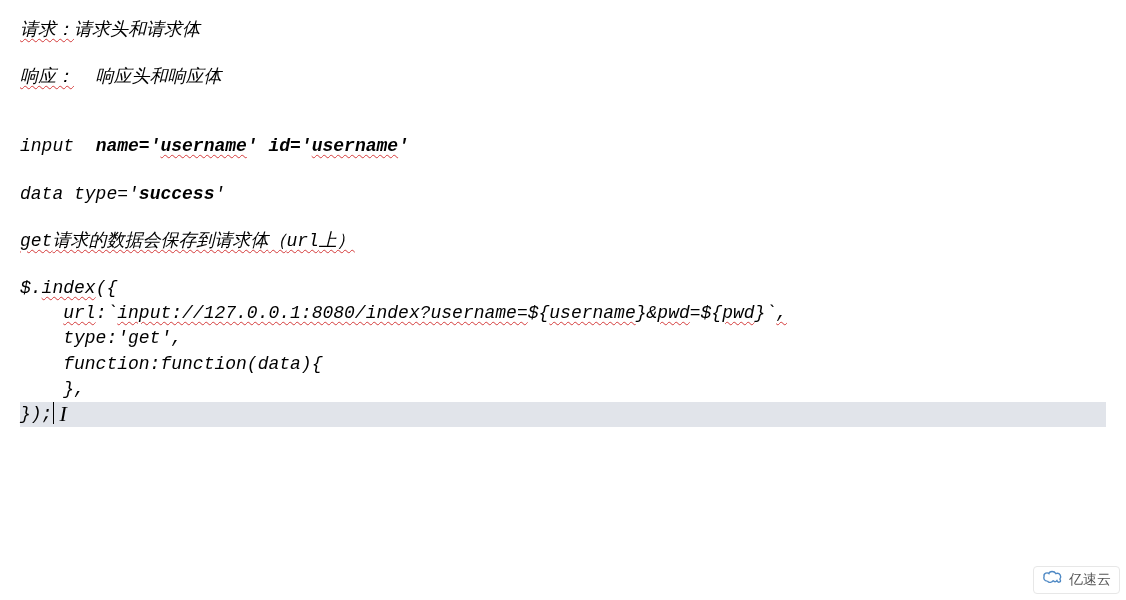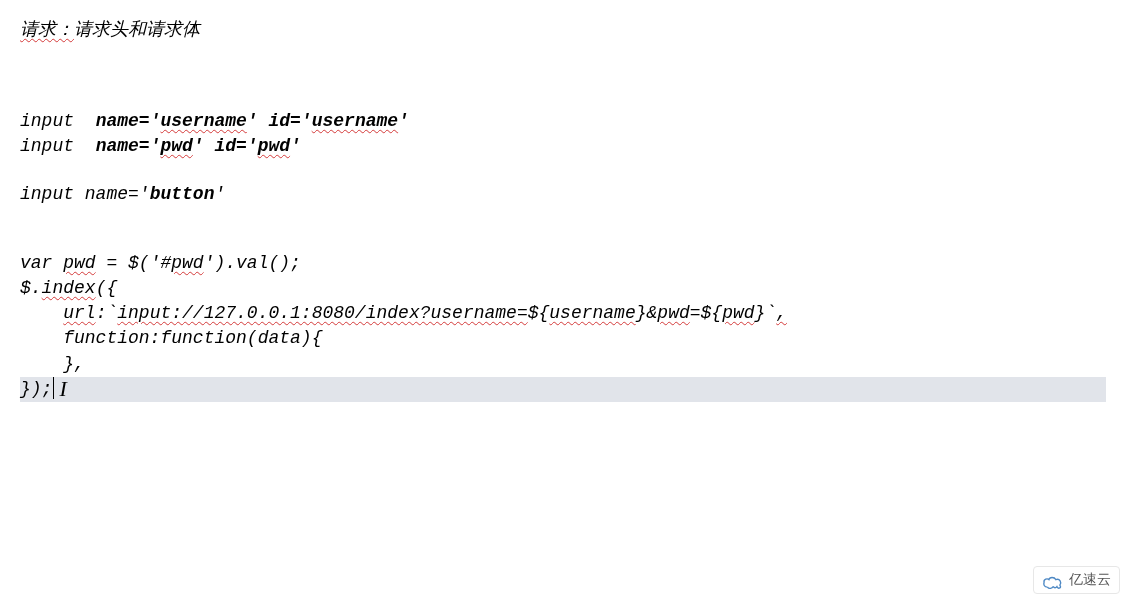--- a/index.html
+++ b/index.html
@@ -50,57 +50,58 @@
     }
     .watermark {
       position: absolute;
       right: 6px;
       bottom: 6px;
       background: #fff;
       border: 1px solid #e7e7e7;
       border-radius: 4px;
       padding: 3px 8px;
       display: flex;
-      align-items: flex-end;
+      align-items: flex-start;
       gap: 5px;
       font-family: "Microsoft YaHei", sans-serif;
       font-size: 14px;
       color: #555;
     }
     .watermark svg { width: 22px; height: 14px; }
     .content { position: relative; font-style: italic; }
   </style>
 </head>
 <body>
 
 <div class="content">
 
   <div class="line"><span class="und">请求：</span><span>请求头和请求体</span></div>
   <div class="sp"></div>
 
+  <div class="line"><span class="und">响应：</span><span>  响</span><span>应头和响应体</span></div>
   <div class="sp"></div>
   <div class="sp"></div>
 
   <div class="line"><span>input  </span><span class="bold"><span>name='</span><span class="und">username</span><span>' id='</span><span class="und">username</span><span>'</span></span></div>
 
-  <div class="line"><span>input  </span><span class="bold"><span>name='</span><span class="und">pwd</span><span>' id='</span><span class="und">pwd</span><span>'</span></span></div>
   <div class="sp"></div>
 
-  <div class="line"><span>input name='</span><span class="bold">button</span><span>'</span></div>
+  <div class="line"><span>data type='</span><span class="bold">success</span><span>'</span></div>
   <div class="sp"></div>
 
+  <div class="line"><span class="und">get</span><span class="und"><span>请求的数据会保存到请求体</span><span>（</span><span>url</span><span>上）</span></span></div>
   <div class="sp"></div>
 
 
-  <div class="line"><span>var </span><span class="und">pwd</span><span> = $('#</span><span class="und">pwd</span><span>').val();</span></div>
 
   <div class="line"><span>$.</span><span class="und">index</span><span>({</span></div>
 
   <div class="line"><span>    </span><span class="und">url</span><span>:`</span><span class="und">input://127.0.0.1:8080/index?username=</span><span>${</span><span class="und">username</span><span>}&amp;</span><span class="und">pwd</span><span>=${</span><span class="und">pwd</span><span>}`</span><span class="und">,</span></div>
 
+  <div class="line">    type:'get',</div>
   <div class="line">    function:function(data){</div>
   <div class="line"></div>
   <div class="line"></div>
   <div class="line">    },</div>
   <div class="line"></div>
 
   <div class="line highlight-line"><span>});</span><span class="cursor"></span><span class="ibeam">I</span></div>
 
 </div>
 

